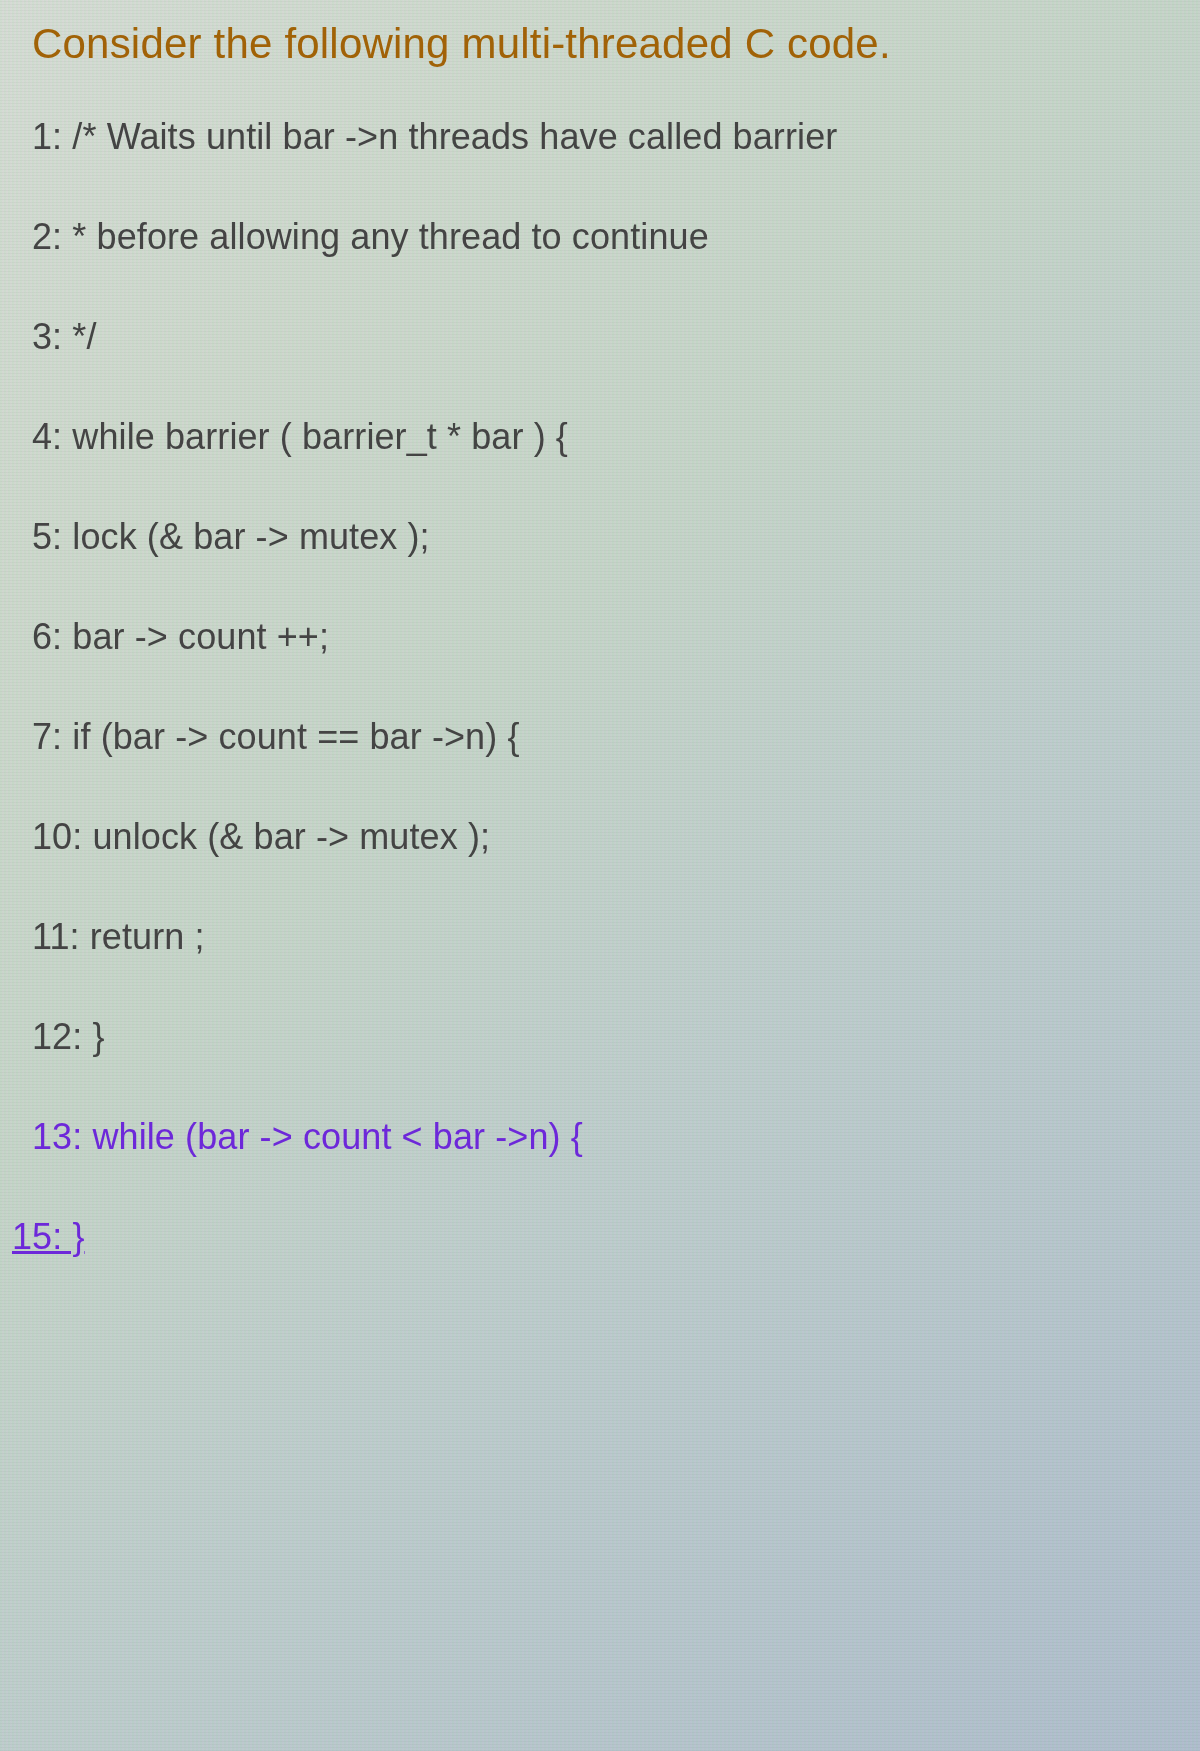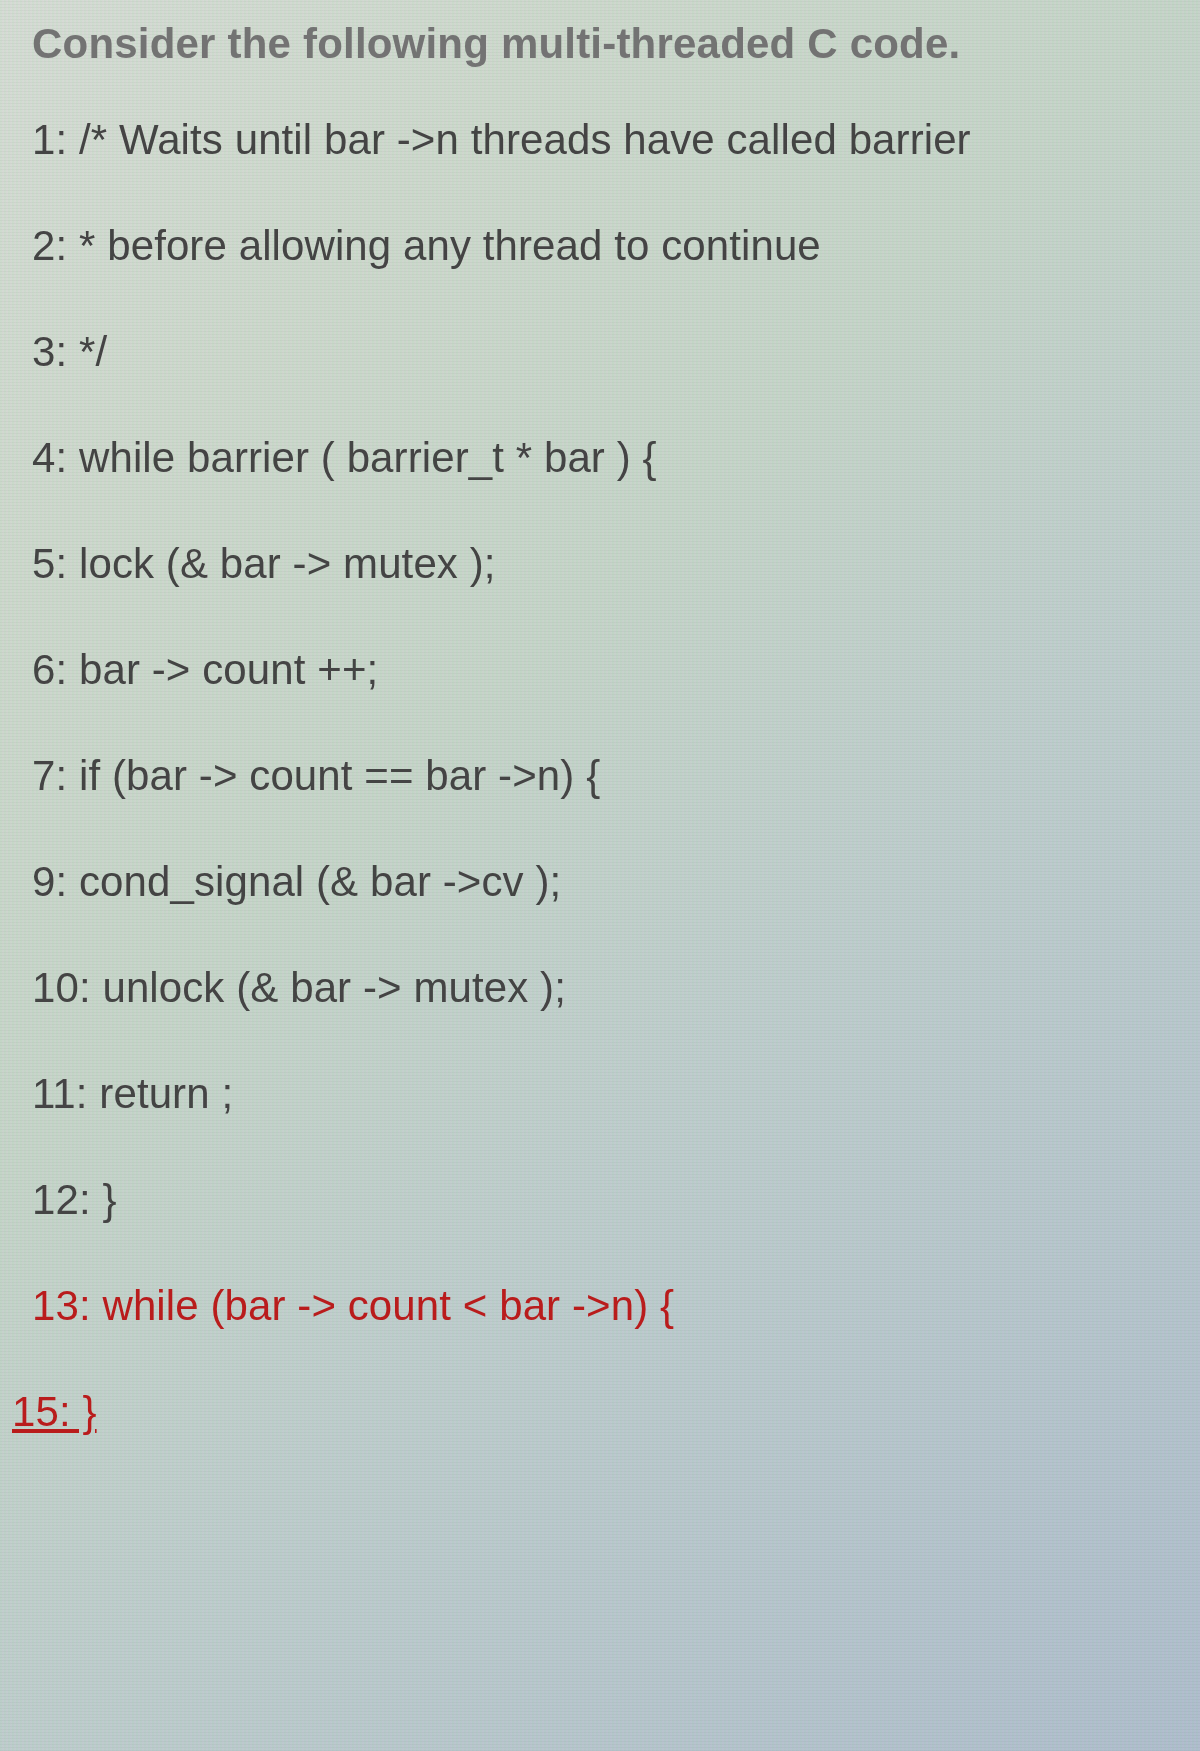--- a/index.html
+++ b/index.html
@@ -38,35 +38,35 @@
         transparent 1px,
         transparent 3px);
     pointer-events: none;
   }
   .content {
     position: relative;
     padding: 20px 0 0 32px;
   }
   .intro {
     font-size: 42px;
-    font-weight: 700;
-    color: #737373;
+    font-weight: 400;
+    color: #a16207;
     margin-bottom: 48px;
     letter-spacing: 0.2px;
   }
   .line {
-    font-size: 42px;
+    font-size: 36px;
     font-weight: 500;
     color: #444;
     margin-bottom: 58px;
     white-space: nowrap;
     letter-spacing: 0.1px;
   }
   .line.l13, .line.l14, .line.l15 {
-    color: #b91c1c;
+    color: #6d28d9;
   }
   .line.l14, .line.l15 {
     margin-left: -20px;
   }
   .line.l15 {
     margin-bottom: 0;
     text-decoration: underline;
   }
 </style>
 </head>
@@ -75,19 +75,18 @@
 <div class="content">
   <div class="intro">Consider the following multi-threaded C code.</div>
 
   <div class="line l1">1: /* Waits until bar -&gt;n threads have called barrier</div>
   <div class="line l2">2: * before allowing any thread to continue</div>
   <div class="line l3">3: */</div>
   <div class="line l4">4: while barrier ( barrier_t * bar ) {</div>
   <div class="line l5">5: lock (&amp; bar -&gt; mutex );</div>
   <div class="line l6">6: bar -&gt; count ++;</div>
   <div class="line l7">7: if (bar -&gt; count == bar -&gt;n) {</div>
-  <div class="line l9">9: cond_signal (&amp; bar -&gt;cv );</div>
   <div class="line l10">10: unlock (&amp; bar -&gt; mutex );</div>
   <div class="line l11">11: return ;</div>
   <div class="line l12">12: }</div>
   <div class="line l13">13: while (bar -&gt; count &lt; bar -&gt;n) {</div>
   <div class="line l15">15: }</div>
 </div>
 
 </body></html>

